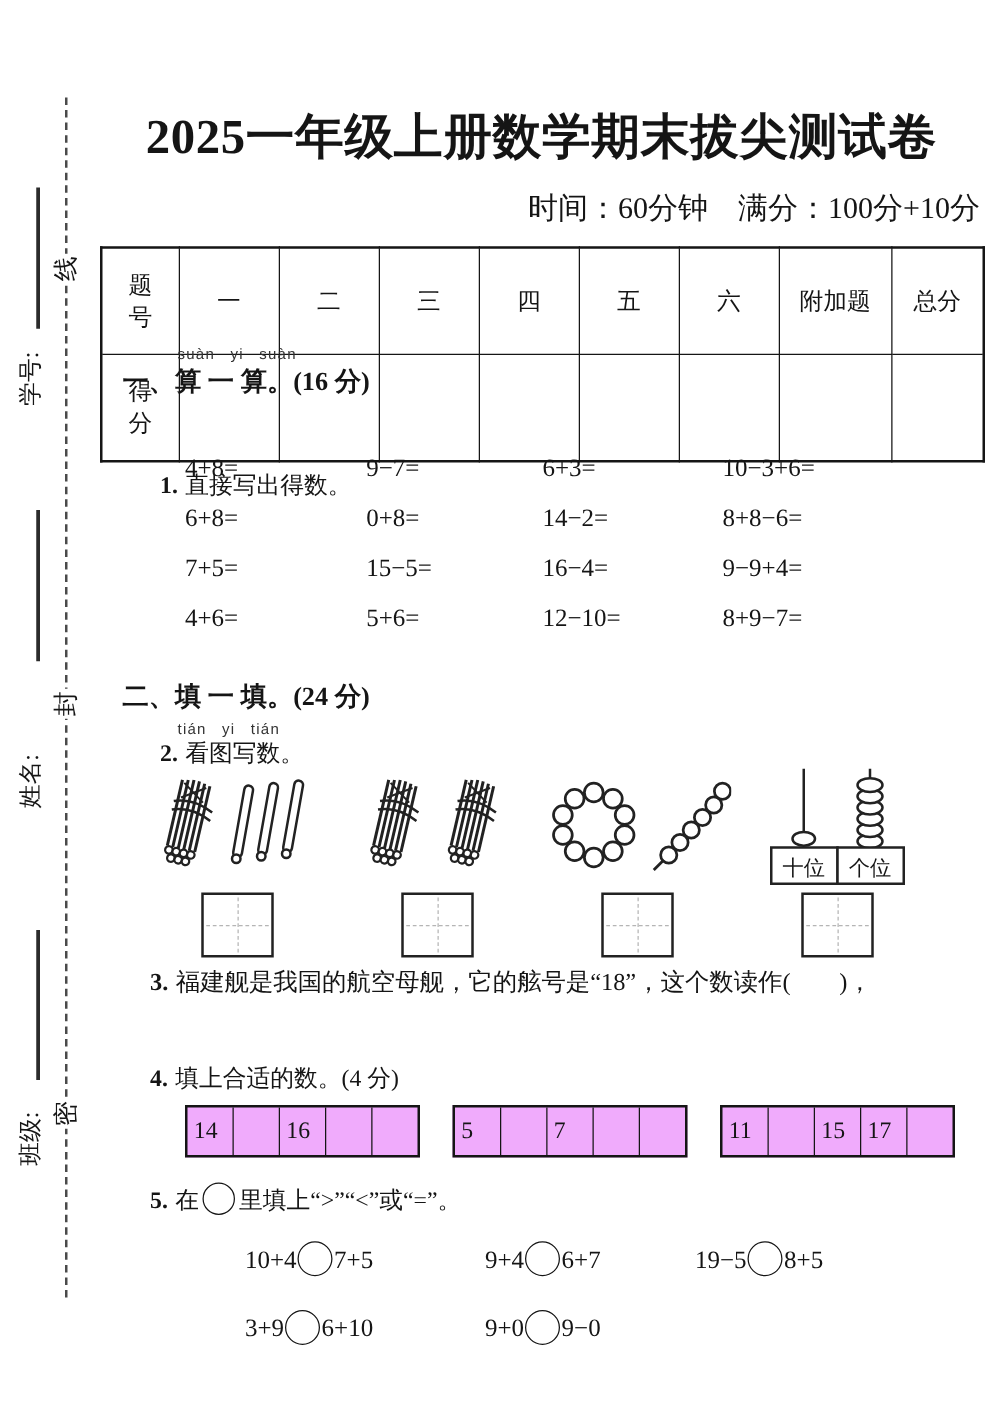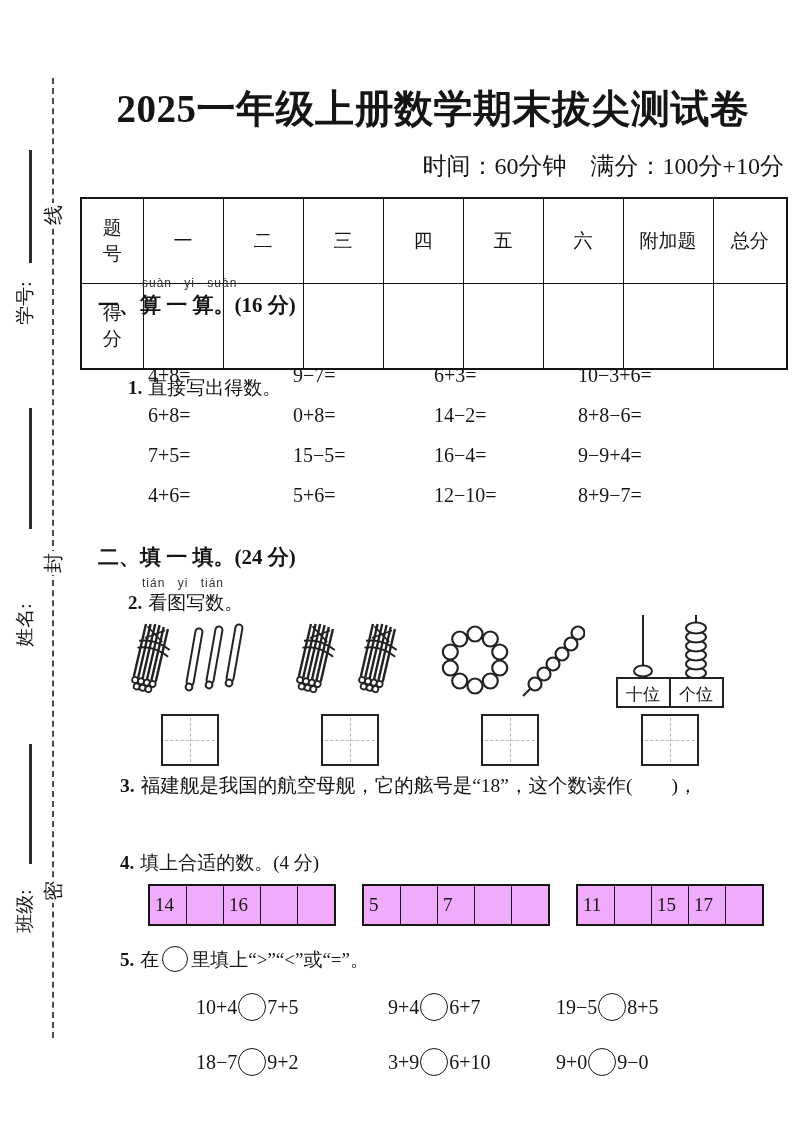--- a/index.html
+++ b/index.html
@@ -369,18 +369,17 @@
   </div>
 
   <div class="abs q-label" style="left:40px; top:946px;">
     <span class="q-num">5.</span><span>在</span><span class="cmp-circle-sm"></span><span>里填上“&gt;”“&lt;”或“=”。</span>
   </div>
 
   <div class="abs cmp-grid">
     <span><span>10+4</span><span class="cmp-circle"></span><span>7+5</span></span>
     <span><span>9+4</span><span class="cmp-circle"></span><span>6+7</span></span>
     <span><span>19−5</span><span class="cmp-circle"></span><span>8+5</span></span>
-    <span><span>18−7</span><span class="cmp-circle"></span><span>9+2</span></span>
     <span><span>3+9</span><span class="cmp-circle"></span><span>6+10</span></span>
     <span><span>9+0</span><span class="cmp-circle"></span><span>9−0</span></span>
   </div>
 
 </div>
 
 </body></html>

